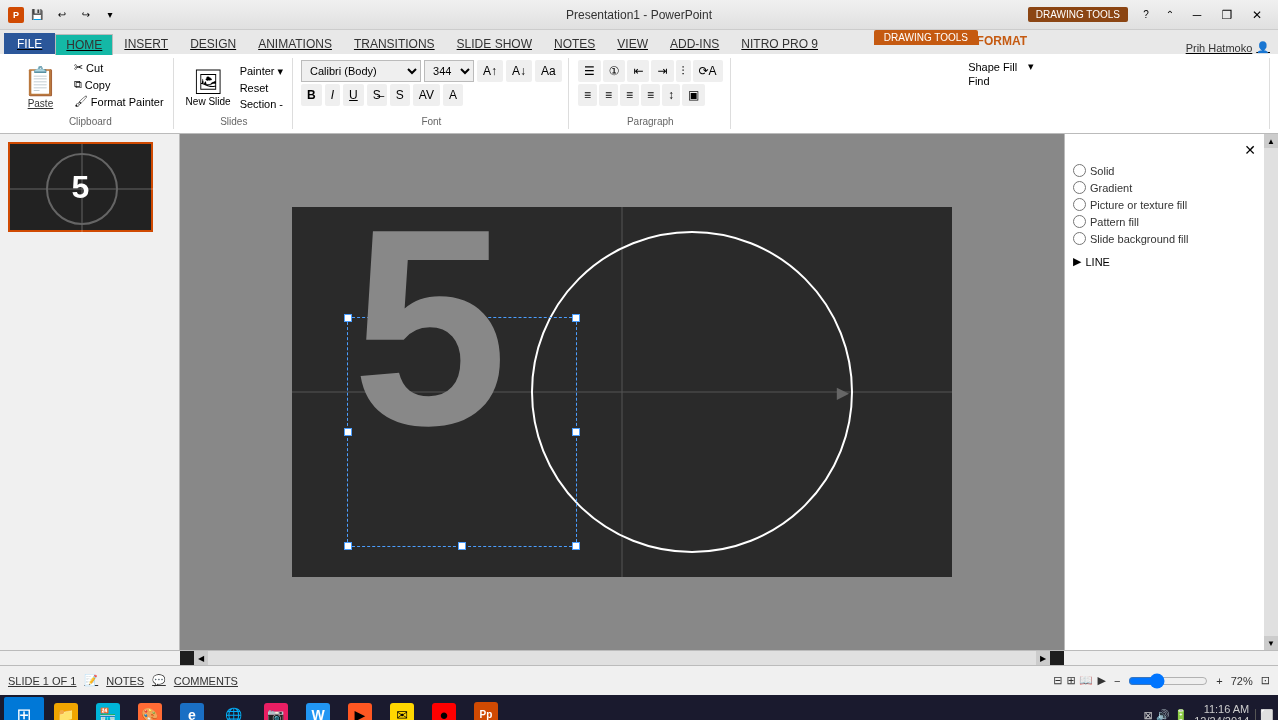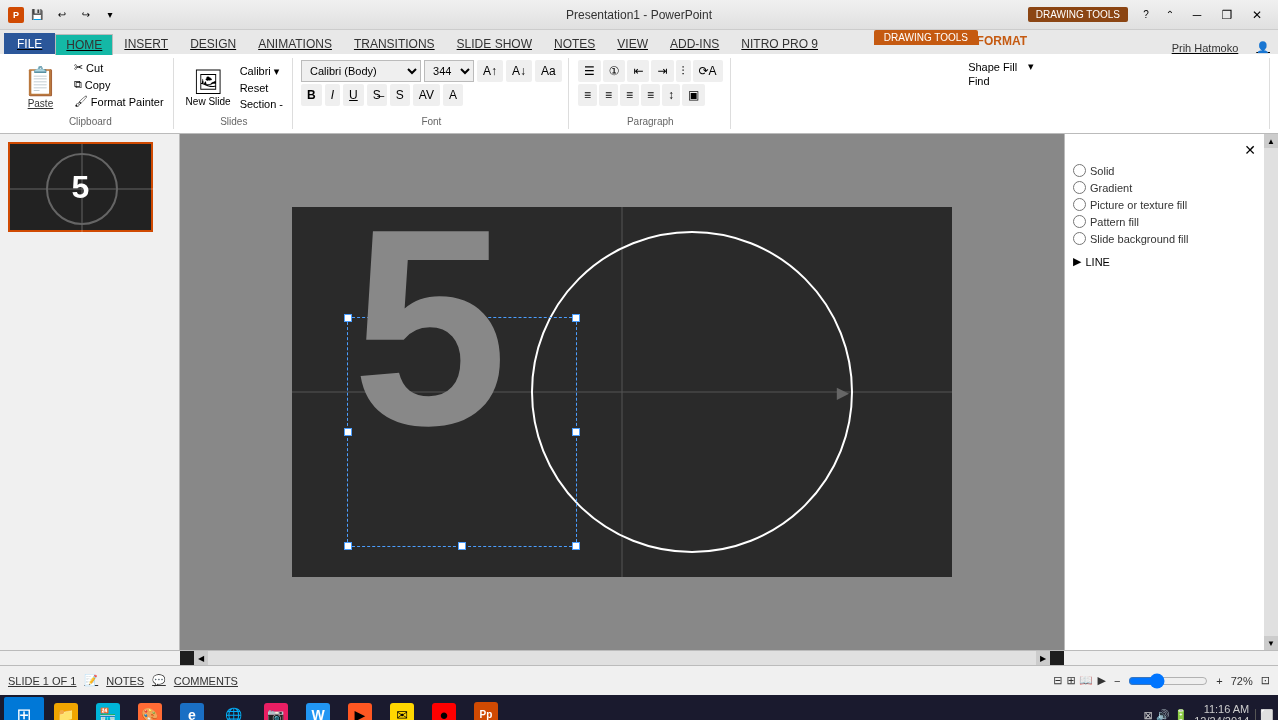--- a/index.html
+++ b/index.html
@@ -98,21 +98,21 @@
     .sys-icons { display: flex; gap: 4px; align-items: center; }
 
     
     .h-scrollbar { height: 14px; background: #f0f0f0; display: flex; align-items: center; margin: 0 14px; }
     .h-scroll-btn { width: 14px; height: 14px; background: #ccc; display: flex; align-items: center; justify-content: center; font-size: 8px; cursor: pointer; }
     .h-scroll-track { flex: 1; background: #e0e0e0; height: 14px; }
 
     .scroll-area-row { display: flex; }
     .bottom-area { border-top: 1px solid #bbb; }
 
-    .user-area { display: flex; align-items: center; gap: 18px; font-size: 11px; color: #333; cursor: pointer; }
+    .user-area { display: flex; align-items: center; gap: 4px; font-size: 11px; color: #333; cursor: pointer; }
 
     .tabs-area { position: relative; }
   </style>
 </head>
 <body>
 
 <div class="title-bar">
   <div class="title-bar-left">
     <div class="title-bar-icon">P</div>
     <div class="tb-btn">💾</div>
@@ -188,21 +188,21 @@
   </div>
 
   <div class="ribbon-group">
     <div class="ribbon-group-inner">
       <div class="new-slide-btn">
         <span style="font-size:24px;">🖼</span>
         <span style="font-size:10px;">New Slide</span>
       </div>
       <div class="slides-mini">
         <div class="mini-btn">
-          <span>Calibri</span> ▾
+          <span>Painter</span> ▾
         </div>
         <div class="mini-btn">
           <span>Reset</span>
         </div>
         <div class="mini-btn">
           <span>Section -</span>
         </div>
       </div>
     </div>
     <span class="ribbon-group-label">Slides</span>

